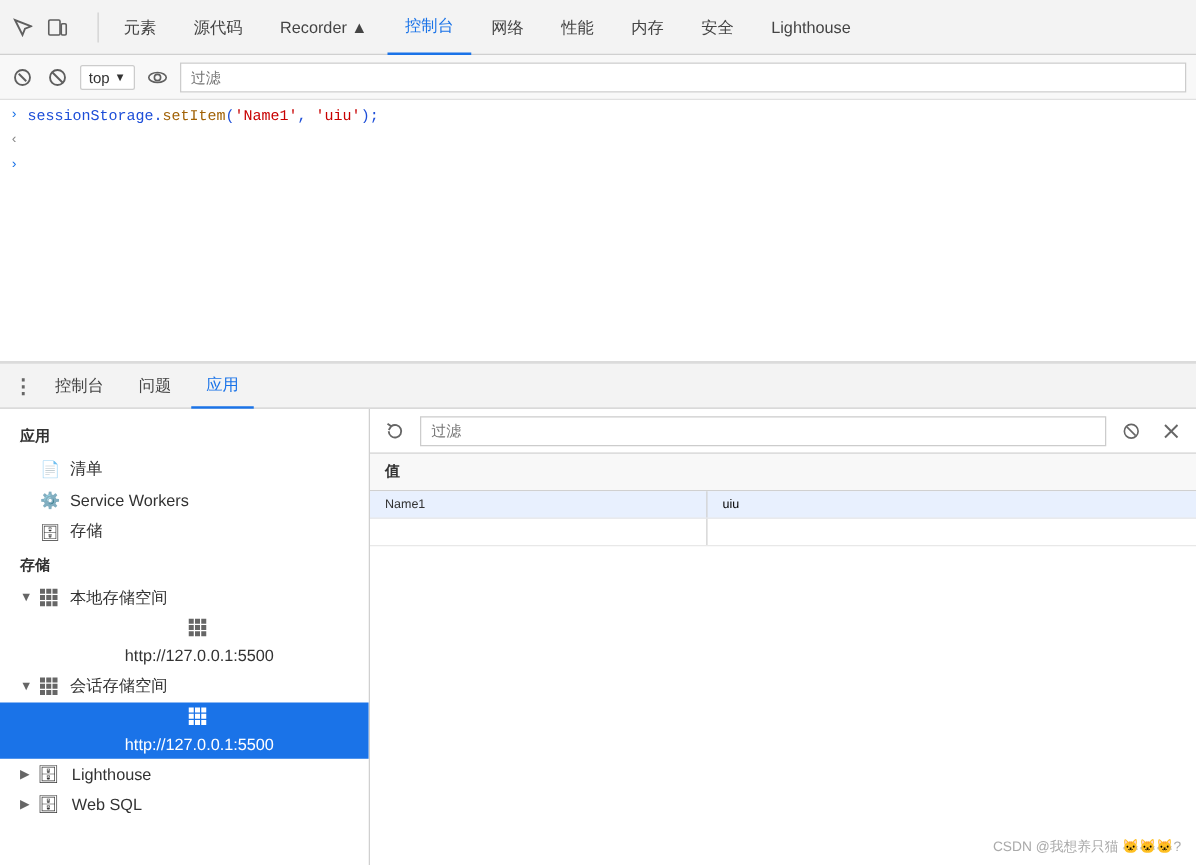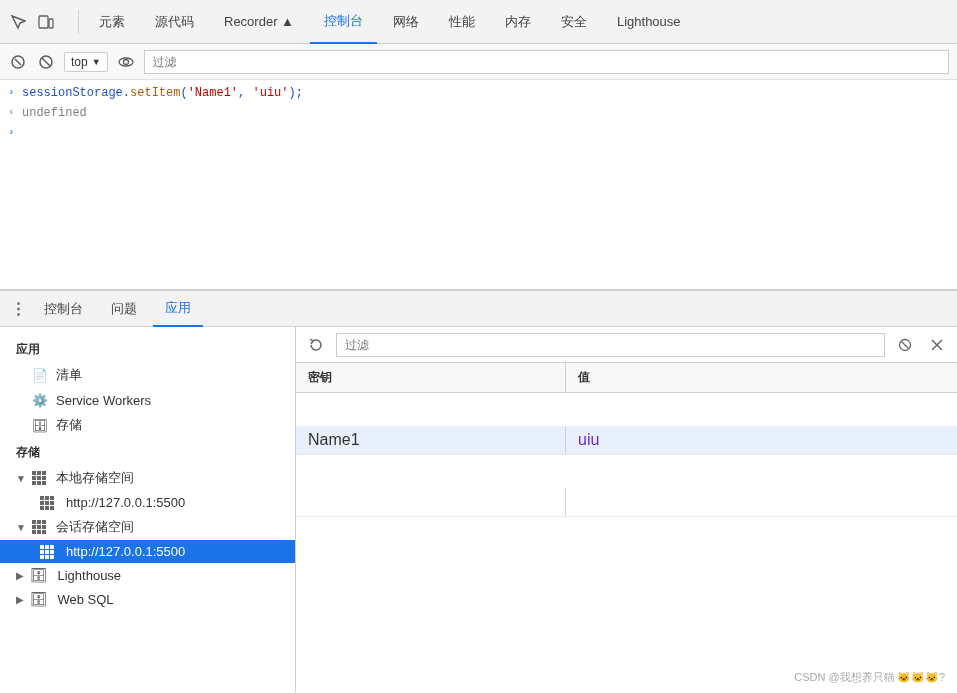--- a/index.html
+++ b/index.html
@@ -216,20 +216,21 @@
       display: flex;
       align-items: center;
       justify-content: center;
       flex-shrink: 0;
     }
     .sidebar-item.indent1 {
       padding-left: 32px;
     }
     .sidebar-item.indent2 {
       padding-left: 40px;
+      flex-direction: column;
     }
     .sidebar-subsection {
       display: flex;
       align-items: center;
       padding: 4px 16px;
       cursor: pointer;
       font-size: 13px;
       color: #333;
       gap: 6px;
     }
@@ -293,36 +294,35 @@
       padding: 6px 12px;
       border-right: 1px solid #d0d0d0;
     }
     .table-col-val {
       flex: 1;
       padding: 6px 12px;
     }
     .table-row {
       display: flex;
       border-bottom: 1px solid #e8e8e8;
-      font-size: 16px;
-      margin-top: 33px;
+      font-size: 10px;
     }
     .table-row.highlighted {
       background: #e8f0fe;
     }
     .table-cell-key {
       width: 270px;
       padding: 5px 12px;
       border-right: 1px solid #d0d0d0;
       color: #333;
     }
     .table-cell-val {
       flex: 1;
       padding: 5px 12px;
-      color: #6d28d9;
+      color: #000000;
     }
 
     
     .watermark {
       position: fixed;
       bottom: 8px;
       right: 12px;
       font-size: 11px;
       color: #aaa;
     }
@@ -386,21 +386,20 @@
 
 <div class="console-content">
   <div class="console-line">
     <span class="console-line-arrow blue">›</span>
     <span class="console-line-content">
       <span class="code-dark">sessionStorage.</span><span class="code-blue">setItem</span><span class="code-dark">(</span><span class="code-red">'Name1'</span><span class="code-dark">, </span><span class="code-red">'uiu'</span><span class="code-dark">);</span>
     </span>
   </div>
   <div class="console-line">
     <span class="console-line-arrow gray">‹</span>
-    <span class="console-line-content code-undefined">undefined</span>
   </div>
   <div class="console-line">
     <span class="console-line-arrow blue">›</span>
     <span class="console-line-content">&nbsp;</span>
   </div>
 </div>
 
 <div class="bottom-panel">
 
   <div class="bottom-tabs">
@@ -522,21 +521,20 @@
         <button class="panel-btn">
           <svg width="12" height="12" viewBox="0 0 12 12" fill="none">
             <line x1="1" y1="1" x2="11" y2="11" stroke="#666" stroke-width="1.5"></line>
             <line x1="11" y1="1" x2="1" y2="11" stroke="#666" stroke-width="1.5"></line>
           </svg>
         </button>
       </div>
 
       <div class="data-table">
         <div class="table-header">
-          <div class="table-col-key">密钥</div>
           <div class="table-col-val">值</div>
         </div>
         <div class="table-row highlighted">
           <div class="table-cell-key">Name1</div>
           <div class="table-cell-val">uiu</div>
         </div>
         <div class="table-row">
           <div class="table-cell-key">&nbsp;</div>
           <div class="table-cell-val">&nbsp;</div>
         </div>

